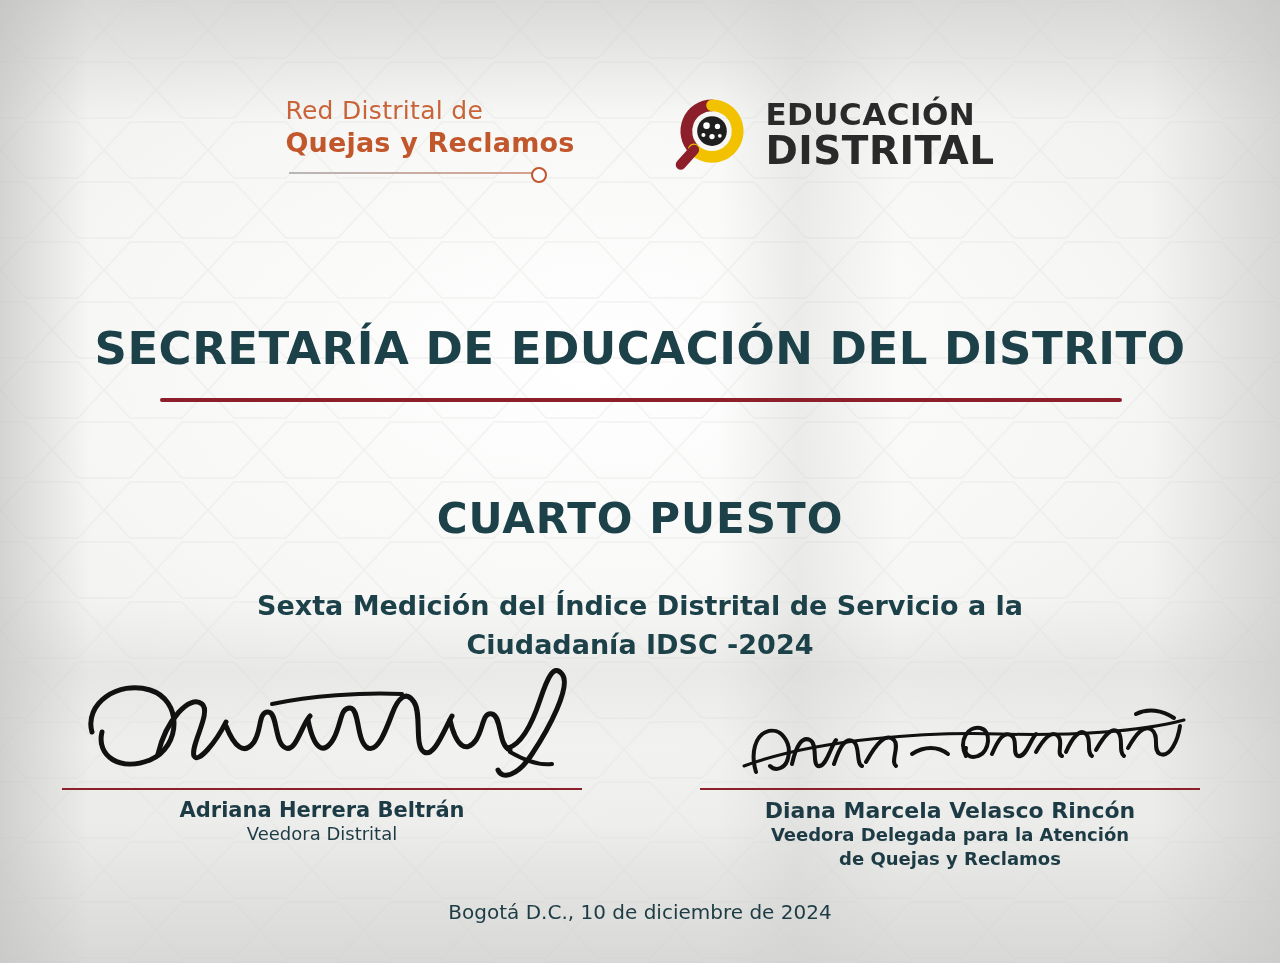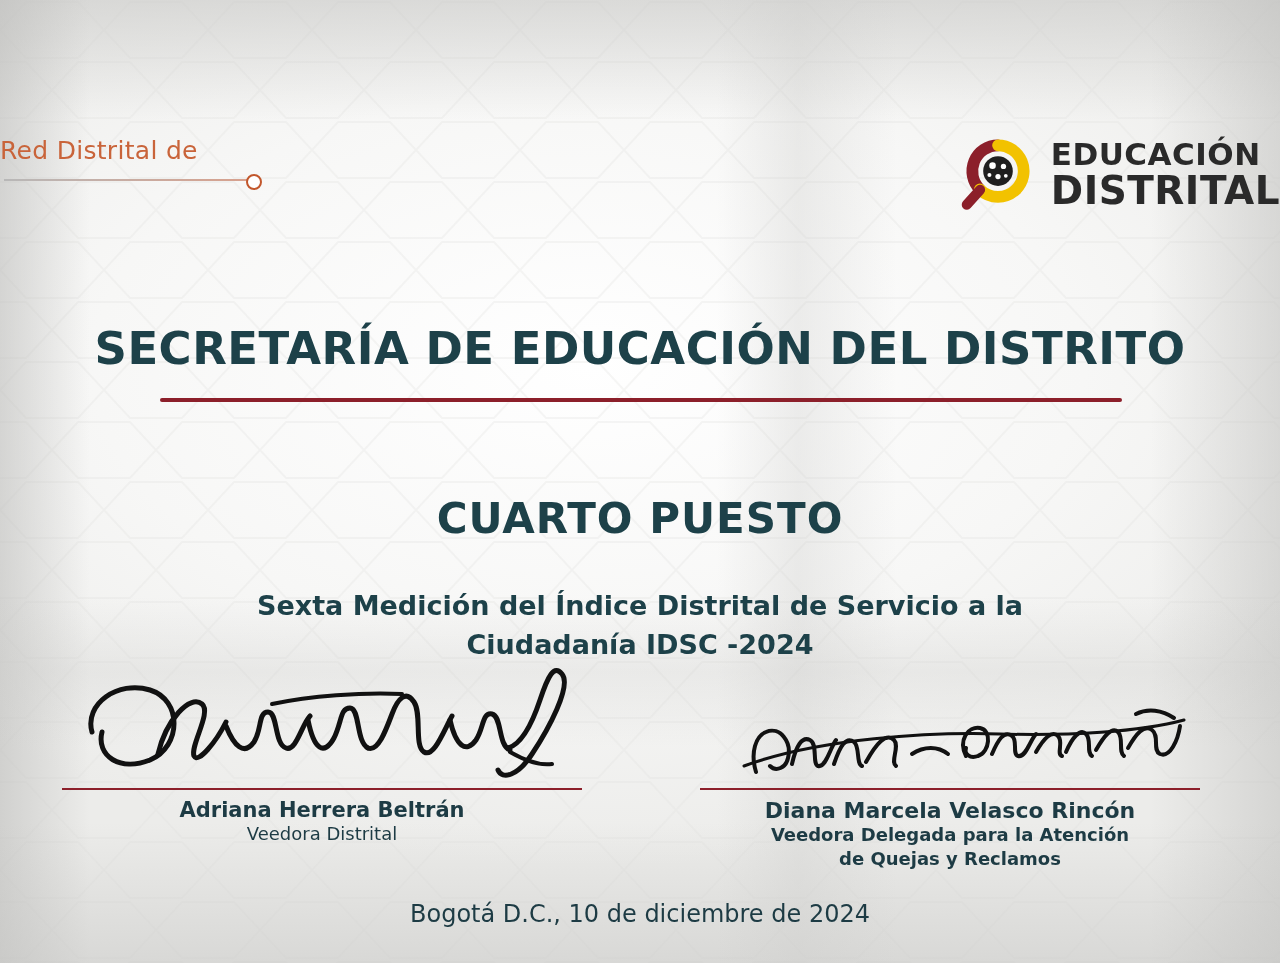--- a/index.html
+++ b/index.html
@@ -62,24 +62,23 @@
     opacity: .30;
     pointer-events: none;
   }
 
   
   .logos {
     position: absolute;
     left: 0; top: 96px;
     width: 100%;
     display: flex;
-    justify-content: space-between;
+    justify-content: center;
     align-items: flex-start;
     gap: 88px;
-    margin-top: 40px;
   }
   .logo-rdqr { width: 300px; position: relative; }
   .logo-rdqr .l1 {
     font-size: 25px;
     color: #c9643a;
     letter-spacing: .3px;
     font-family: "DejaVu Sans", sans-serif;
   }
   .logo-rdqr .l2 {
     font-size: 27px;
@@ -195,21 +194,21 @@
     line-height: 1.32;
     font-family: "DejaVu Sans", sans-serif;
   }
   .sig-right .sig-name { font-size: 22px; }
   .sig-right .sig-role { font-weight: bold; }
 
   .place-date {
     position: absolute;
     top: 900px; left: 0; width: 100%;
     text-align: center;
-    font-size: 24px;
+    font-size: 20px;
     color: #1d3b44;
     font-family: "DejaVu Sans", sans-serif;
   }
 </style>
 </head>
 <body>
 
 <div class="sheet">
 
   <svg class="hexes" viewBox="0 0 1280 963" preserveAspectRatio="none">
@@ -227,20 +226,21 @@
   <div class="shade-left"></div>
   <div class="shade-right"></div>
   <div class="shade-bottom"></div>
   <div class="crease-a"></div>
   <div class="crease-b"></div>
 
   <div class="logos">
 
     <div class="logo-rdqr">
       <div class="l1">Red Distrital de</div>
+      <div class="l2">Quejas y Reclamos</div>
       <div class="rule"></div>
     </div>
 
     <div class="logo-vd">
       <svg class="mark" viewBox="0 0 100 100">
 
         <path d="M50 12 a33 33 0 0 0 -23.3 56.3" fill="none" stroke="#8c1f2a" stroke-width="15" stroke-linecap="round"></path>
         <path d="M50 12 a33 33 0 0 1 23.3 56.3" fill="none" stroke="#f2c200" stroke-width="15" stroke-linecap="round"></path>
         <path d="M26.7 68.3 a33 33 0 0 0 46.6 0" fill="none" stroke="#f2c200" stroke-width="15" stroke-linecap="round"></path>
 

